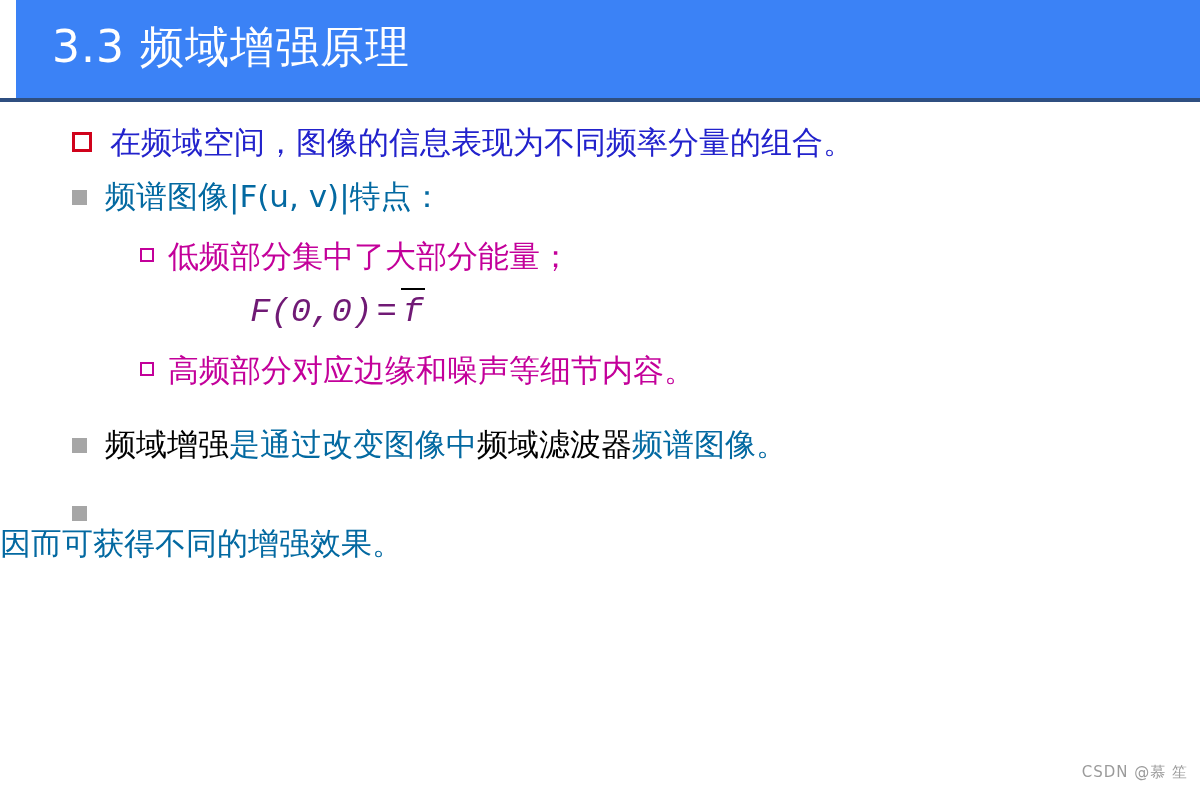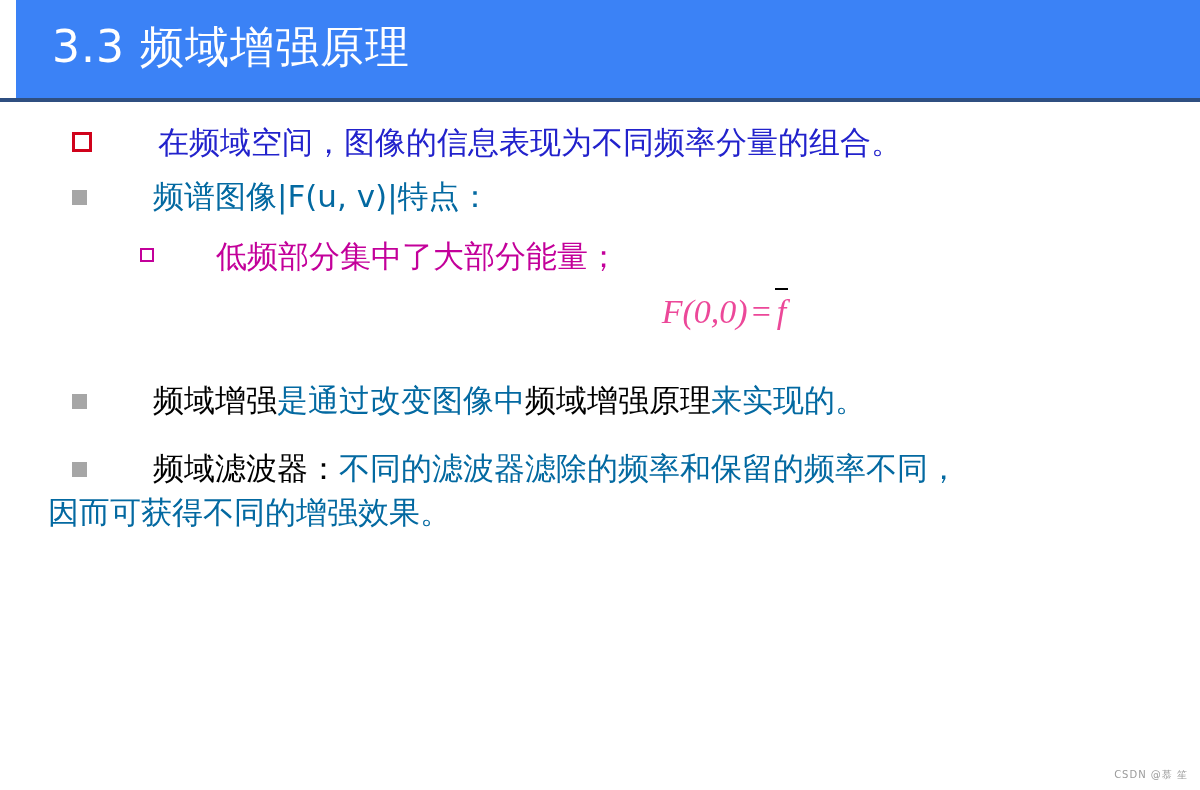--- a/index.html
+++ b/index.html
@@ -91,21 +91,20 @@
     margin-left: 72px;
     margin-right: 20px;
   }
   .lvl2 {
     margin-left: 140px;
   }
   .txt {
     font-size: 31px;
     line-height: 44px;
     color: #000000;
-    margin-left: 48px;
   }
   .t-blue-out {
     color: #2222cc;
     text-shadow:
       1px 0 0 #ffffff, -1px 0 0 #ffffff, 0 1px 0 #ffffff, 0 -1px 0 #ffffff;
     font-size: 31px;
   }
   .t-purple {
     color: #000000;
   }
@@ -121,27 +120,26 @@
   .gap-24 { height: 24px; }
   .gap-30 { height: 30px; }
   .gap-8 { height: 8px; }
 
   .item-text { padding-left: 18px; }
   .item-text-sub { padding-left: 14px; }
 
   
   .formula {
     margin-left: 250px;
-    font-family: Liberation Serif, serif;
+    font-family: Liberation Mono, monospace;
     font-style: italic;
     font-size: 34px;
     line-height: 52px;
-    color: #ec4899;
+    color: #701a75;
     white-space: nowrap;
-    text-align: center;
   }
   .formula .op { font-style: normal; padding: 0 4px; }
   .overbar {
     position: relative;
     display: inline-block;
     padding: 0 2px;
   }
   .overbar::before {
     content: "";
     position: absolute;
@@ -151,21 +149,21 @@
     height: 2px;
     background: #000000;
   }
   .second-line {
   }
   
   .watermark {
     position: absolute;
     right: 12px;
     bottom: 8px;
-    font-size: 10px;
+    font-size: 15px;
     color: #9b9b9b;
     font-family: "DejaVu Sans", "Liberation Sans", sans-serif;
     letter-spacing: 1px;
   }
 </style>
 </head>
 <body>
 
 <div class="slide">
 
@@ -198,33 +196,36 @@
     </div>
 
     <div class="gap-8"></div>
 
     <div class="formula">
       <span>F(0,0)</span><span class="op">=</span><span class="overbar">f</span>
     </div>
 
     <div class="gap-10"></div>
 
+    <div class="row lvl2">
+      <div class="bullet-hollow-purple"></div>
+      <div class="txt item-text-sub t-magenta">高频部分对应边缘和噪声等细节内容。</div>
+    </div>
 
     <div class="gap-30"></div>
 
     <div class="row lvl1">
       <div class="bullet-gray"></div>
-      <div class="txt item-text"><span class="t-purple">频域增强</span><span class="t-black">是通过改变图像中</span><span class="t-purple">频域增强原理</span><span class="t-black">来实现的。</span></div>
+      <div class="txt item-text"><span class="t-purple">频域增强</span><span class="t-black">是通过改变图像中</span><span class="t-purple">频域滤波器</span><span class="t-black">频谱图像。</span></div>
     </div>
 
     <div class="gap-24"></div>
 
     <div class="row lvl1">
       <div class="bullet-gray"></div>
-      <div class="txt item-text"><span class="t-purple">频域滤波器：</span><span class="t-black">不同的滤波器滤除的频率和保留的频率不同，</span></div>
     </div>
     <div class="txt t-black second-line">因而可获得不同的增强效果。</div>
 
   </div>
 
   <div class="watermark">CSDN @慕 笙</div>
 
 </div>
 
 </body></html>

